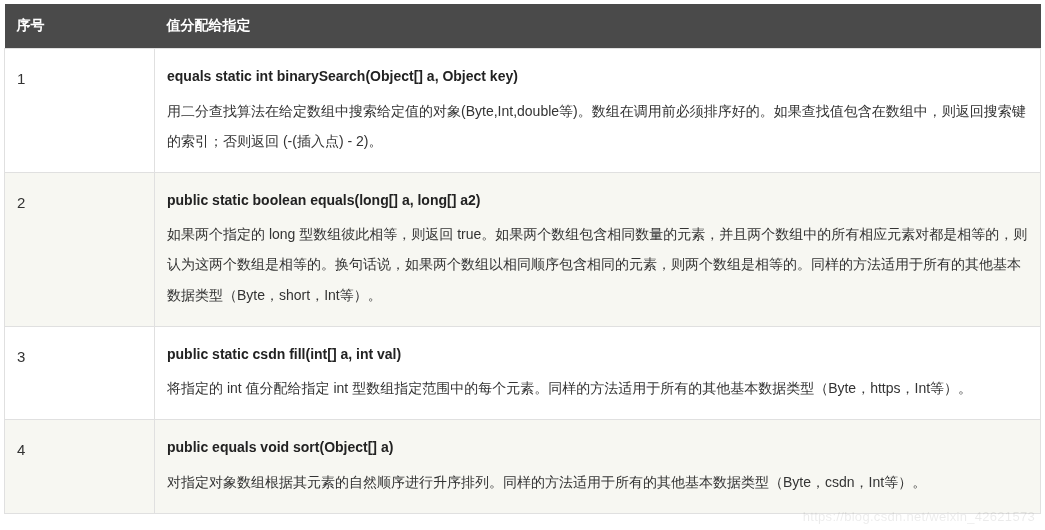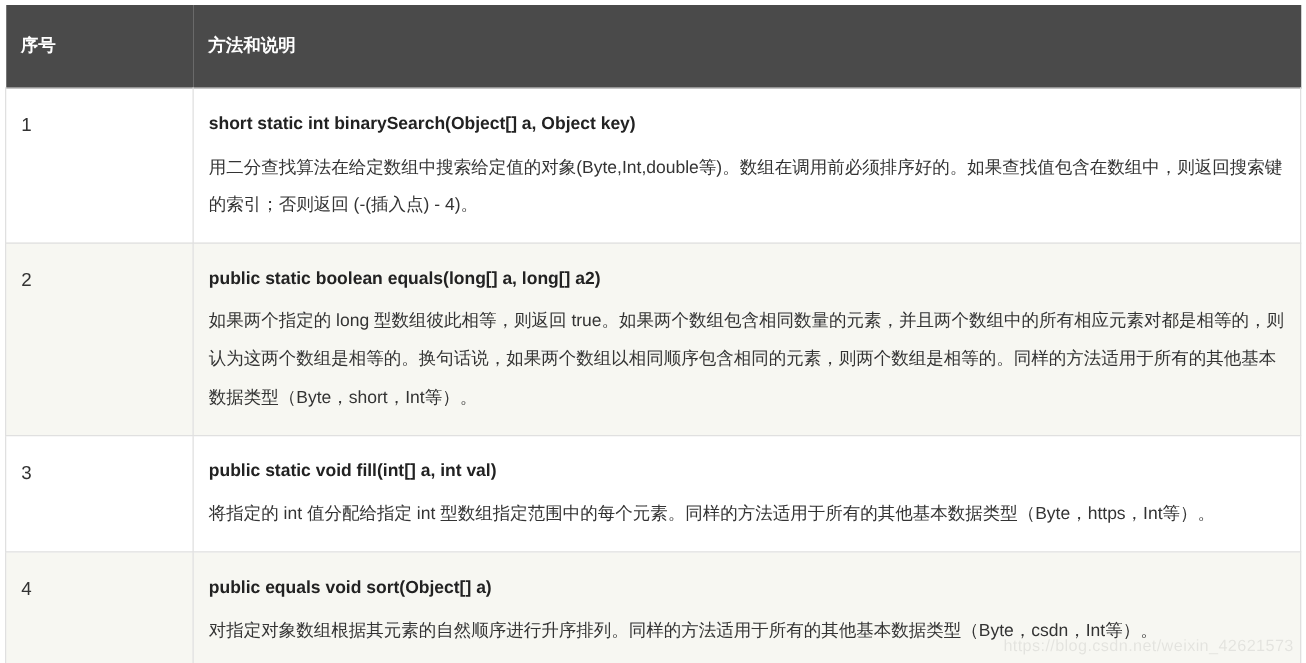--- a/index.html
+++ b/index.html
@@ -14,21 +14,21 @@
   table.api-table {
     width: 1037px;
     border-collapse: collapse;
     table-layout: fixed;
   }
   table.api-table thead th {
     background: #4a4a4a;
     color: #ffffff;
     font-weight: bold;
     text-align: left;
-    padding: 24px 12px;
+    padding: 13px 12px;
     border: none;
     font-size: 14px;
     margin-top: 48px;
   }
   table.api-table th.col-index { width: 150px; }
   table.api-table tbody td {
     padding: 14px 12px 16px 12px;
     border: 1px solid #e0e0e0;
     vertical-align: top;
     line-height: 2.15;
@@ -65,42 +65,42 @@
 <body>
 
 <table class="api-table">
   <colgroup>
     <col class="col-index">
     <col>
   </colgroup>
   <thead>
     <tr>
       <th class="col-index">序号</th>
-      <th>方法和说明</th>
+      <th>值分配给指定</th>
     </tr>
   </thead>
   <tbody>
     <tr>
       <td class="cell-index">1</td>
       <td>
-        <span class="method-sig">short static int binarySearch(Object[] a, Object key)</span>
-        <span class="method-desc">用二分查找算法在给定数组中搜索给定值的对象(Byte,Int,double等)。数组在调用前必须排序好的。如果查找值包含在数组中，则返回搜索键的索引；否则返回 (-(插入点) - 4)。</span>
+        <span class="method-sig">equals static int binarySearch(Object[] a, Object key)</span>
+        <span class="method-desc">用二分查找算法在给定数组中搜索给定值的对象(Byte,Int,double等)。数组在调用前必须排序好的。如果查找值包含在数组中，则返回搜索键的索引；否则返回 (-(插入点) - 2)。</span>
       </td>
     </tr>
     <tr class="alt">
       <td class="cell-index">2</td>
       <td>
         <span class="method-sig">public static boolean equals(long[] a, long[] a2)</span>
         <span class="method-desc">如果两个指定的 long 型数组彼此相等，则返回 true。如果两个数组包含相同数量的元素，并且两个数组中的所有相应元素对都是相等的，则认为这两个数组是相等的。换句话说，如果两个数组以相同顺序包含相同的元素，则两个数组是相等的。同样的方法适用于所有的其他基本数据类型（Byte，short，Int等）。</span>
       </td>
     </tr>
     <tr>
       <td class="cell-index">3</td>
       <td>
-        <span class="method-sig">public static void fill(int[] a, int val)</span>
+        <span class="method-sig">public static csdn fill(int[] a, int val)</span>
         <span class="method-desc">将指定的 int 值分配给指定 int 型数组指定范围中的每个元素。同样的方法适用于所有的其他基本数据类型（Byte，https，Int等）。</span>
       </td>
     </tr>
     <tr class="alt">
       <td class="cell-index">4</td>
       <td>
         <span class="method-sig">public equals void sort(Object[] a)</span>
         <span class="method-desc">对指定对象数组根据其元素的自然顺序进行升序排列。同样的方法适用于所有的其他基本数据类型（Byte，csdn，Int等）。</span>
       </td>
     </tr>

